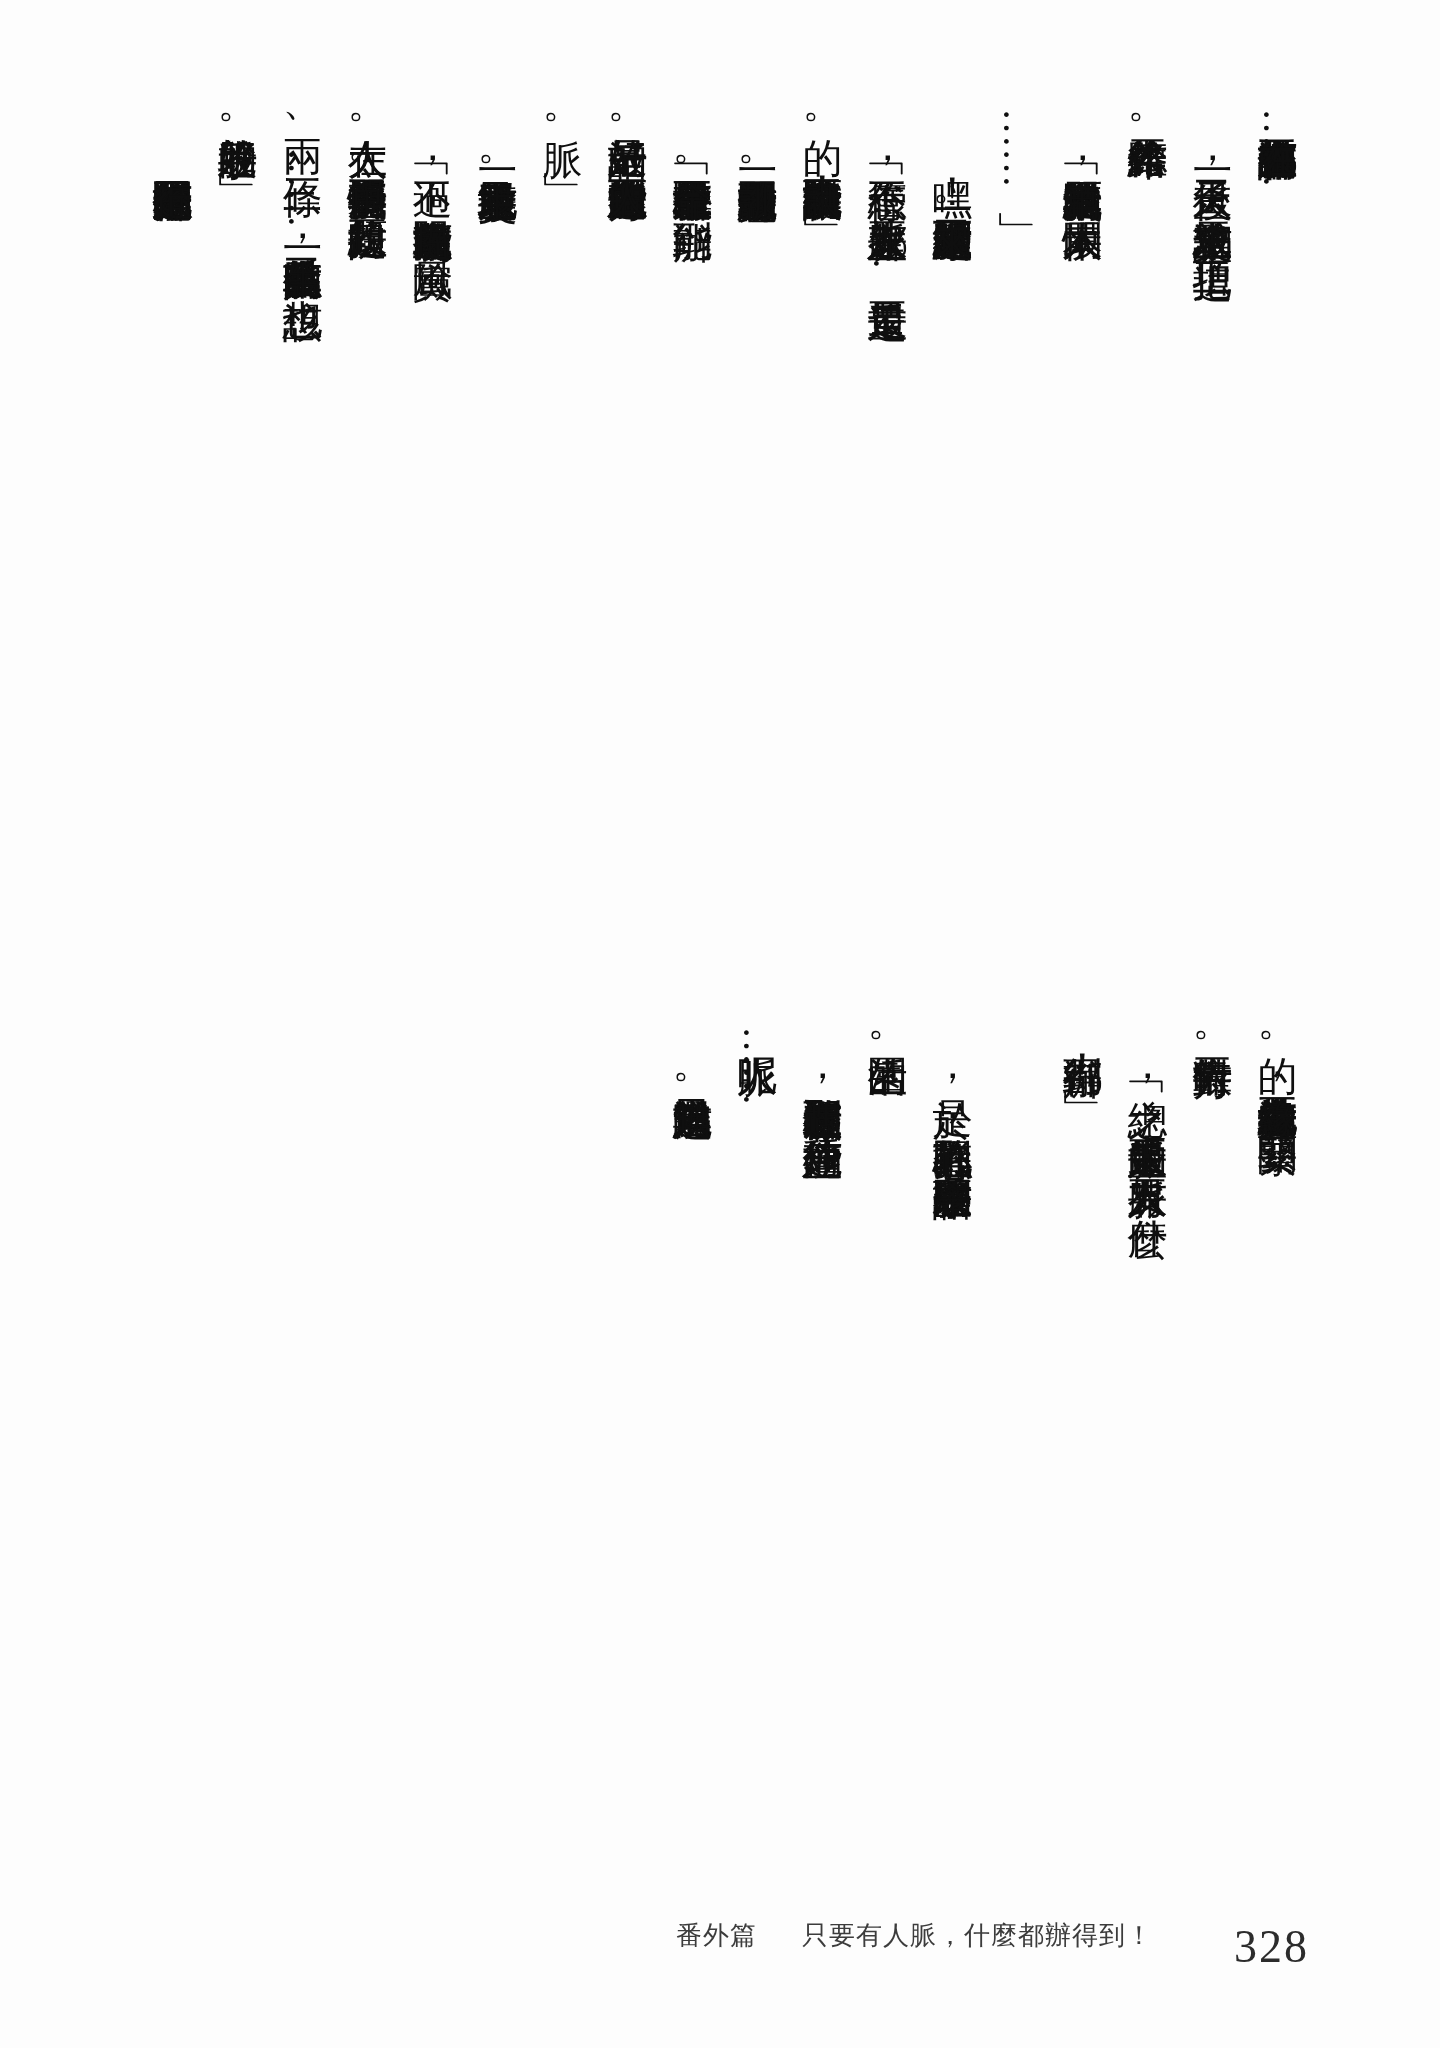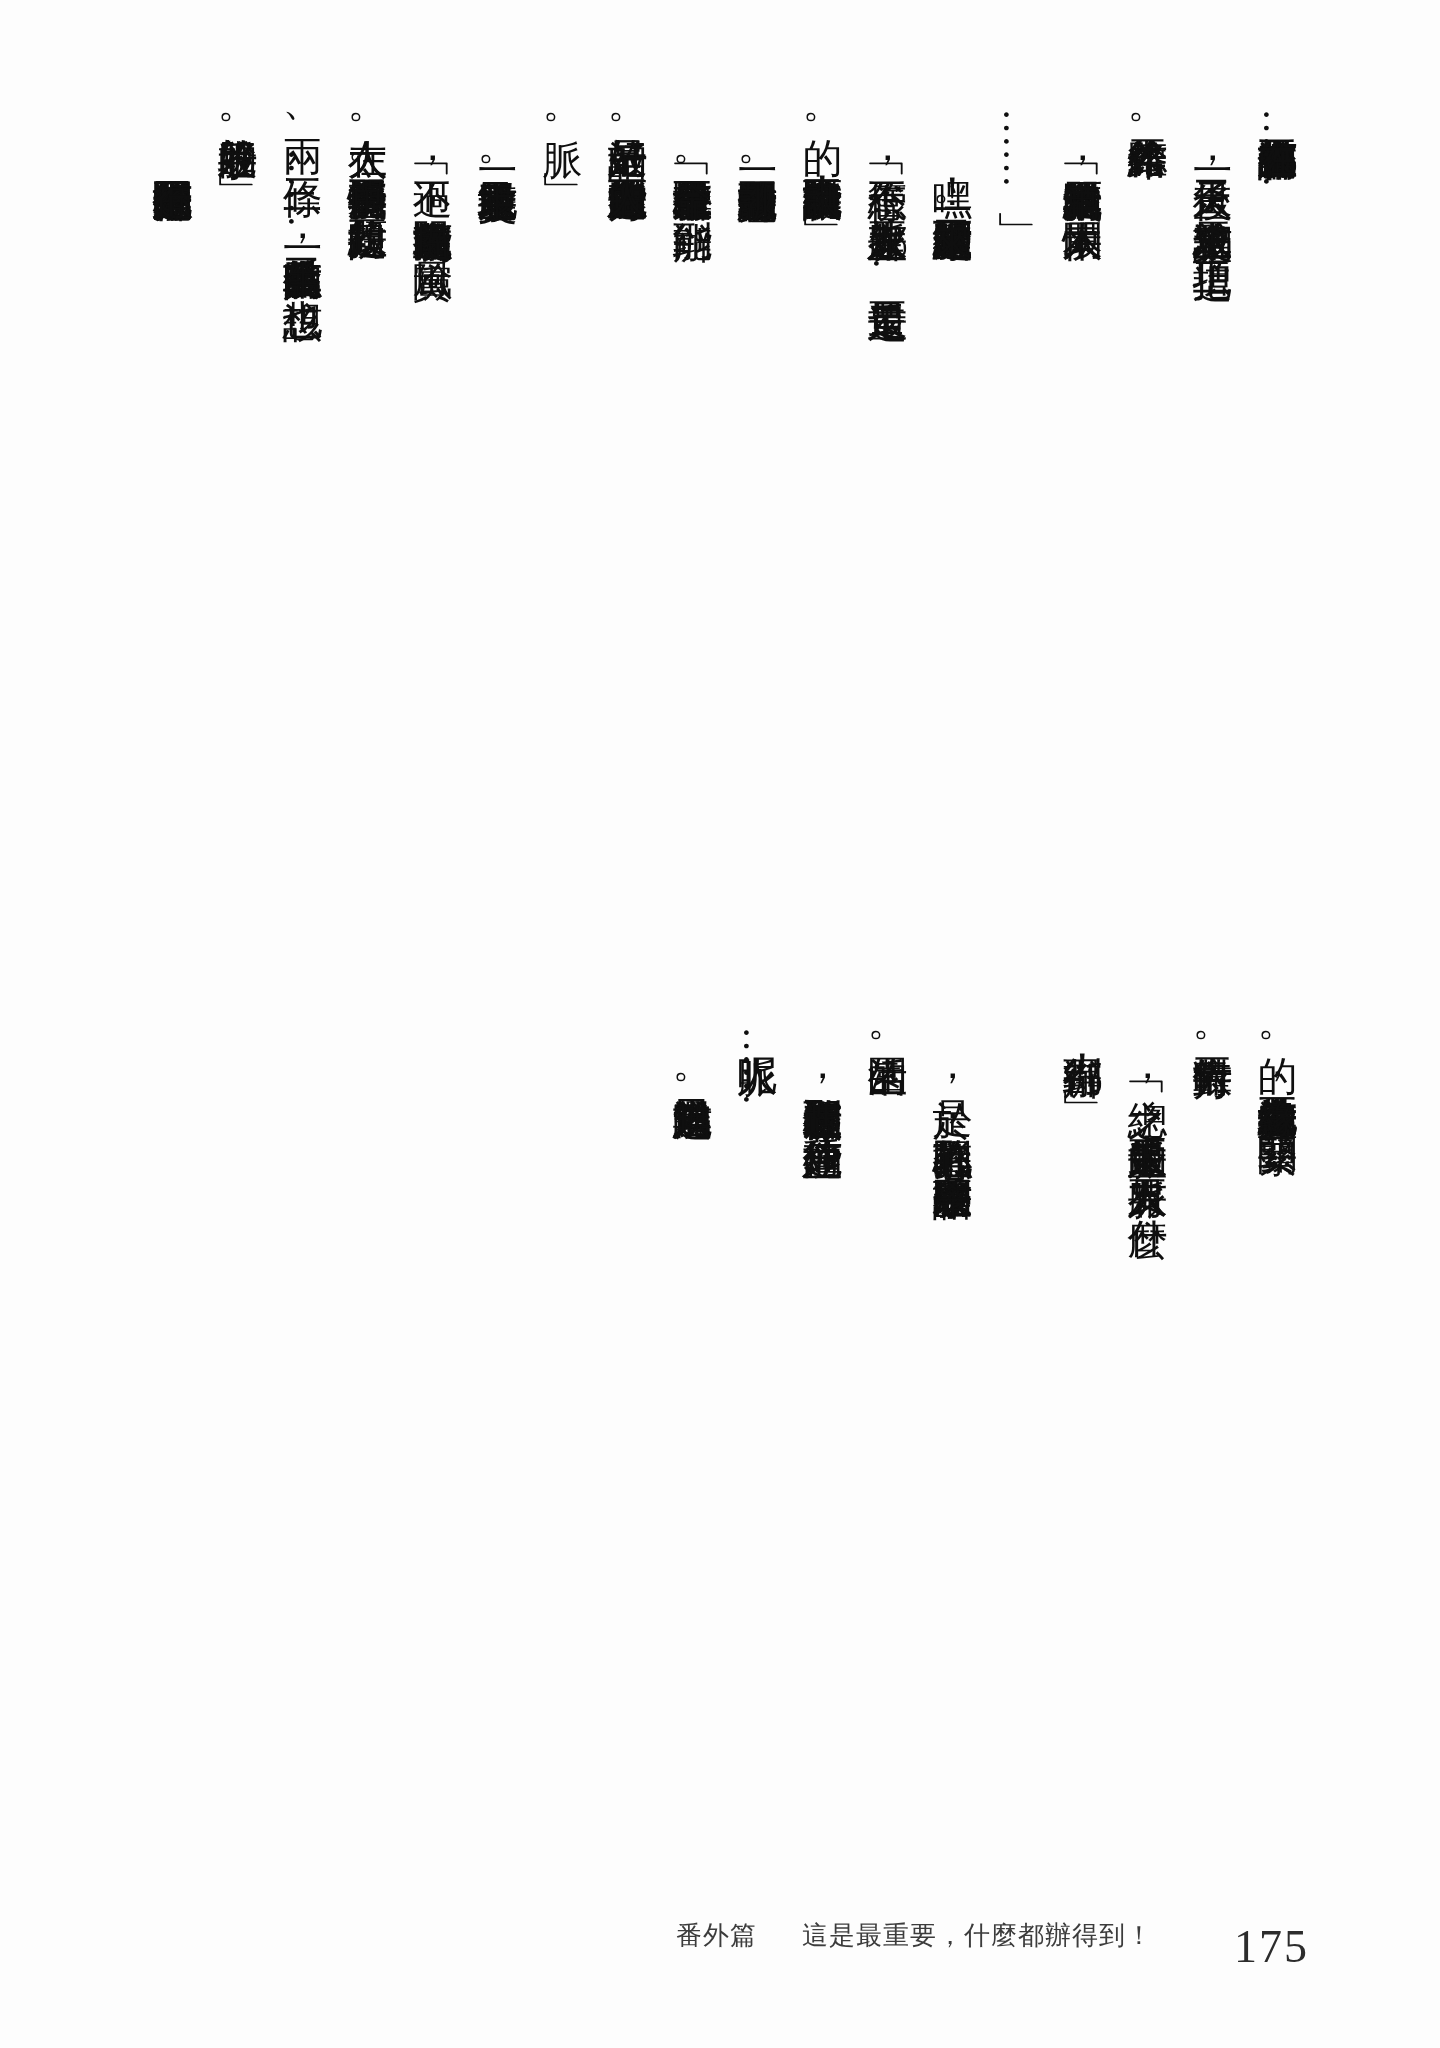--- a/index.html
+++ b/index.html
@@ -94,17 +94,17 @@
       <p class="col blank"></p>
       <p class="col indent">於是，抱著強烈的野心，米雅展開在聖諾爾學</p>
       <p class="col">園的生活。</p>
       <p class="col indent">到底在那裡會有什麼樣的相遇，能夠建立何種</p>
       <p class="col">人脈呢……</p>
       <p class="col indent">這點目前還無人知曉。</p>
     </section>
 
   <div>
     <span class="f-sec">番外篇</span>
-    <span class="f-title">這是最重要，什麼都辦得到！</span>
-    <span class="f-page">175</span>
+    <span class="f-title">只要有人脈，什麼都辦得到！</span>
+    <span class="f-page">328</span>
   </div>
 
 </div>
 
 </body></html>

